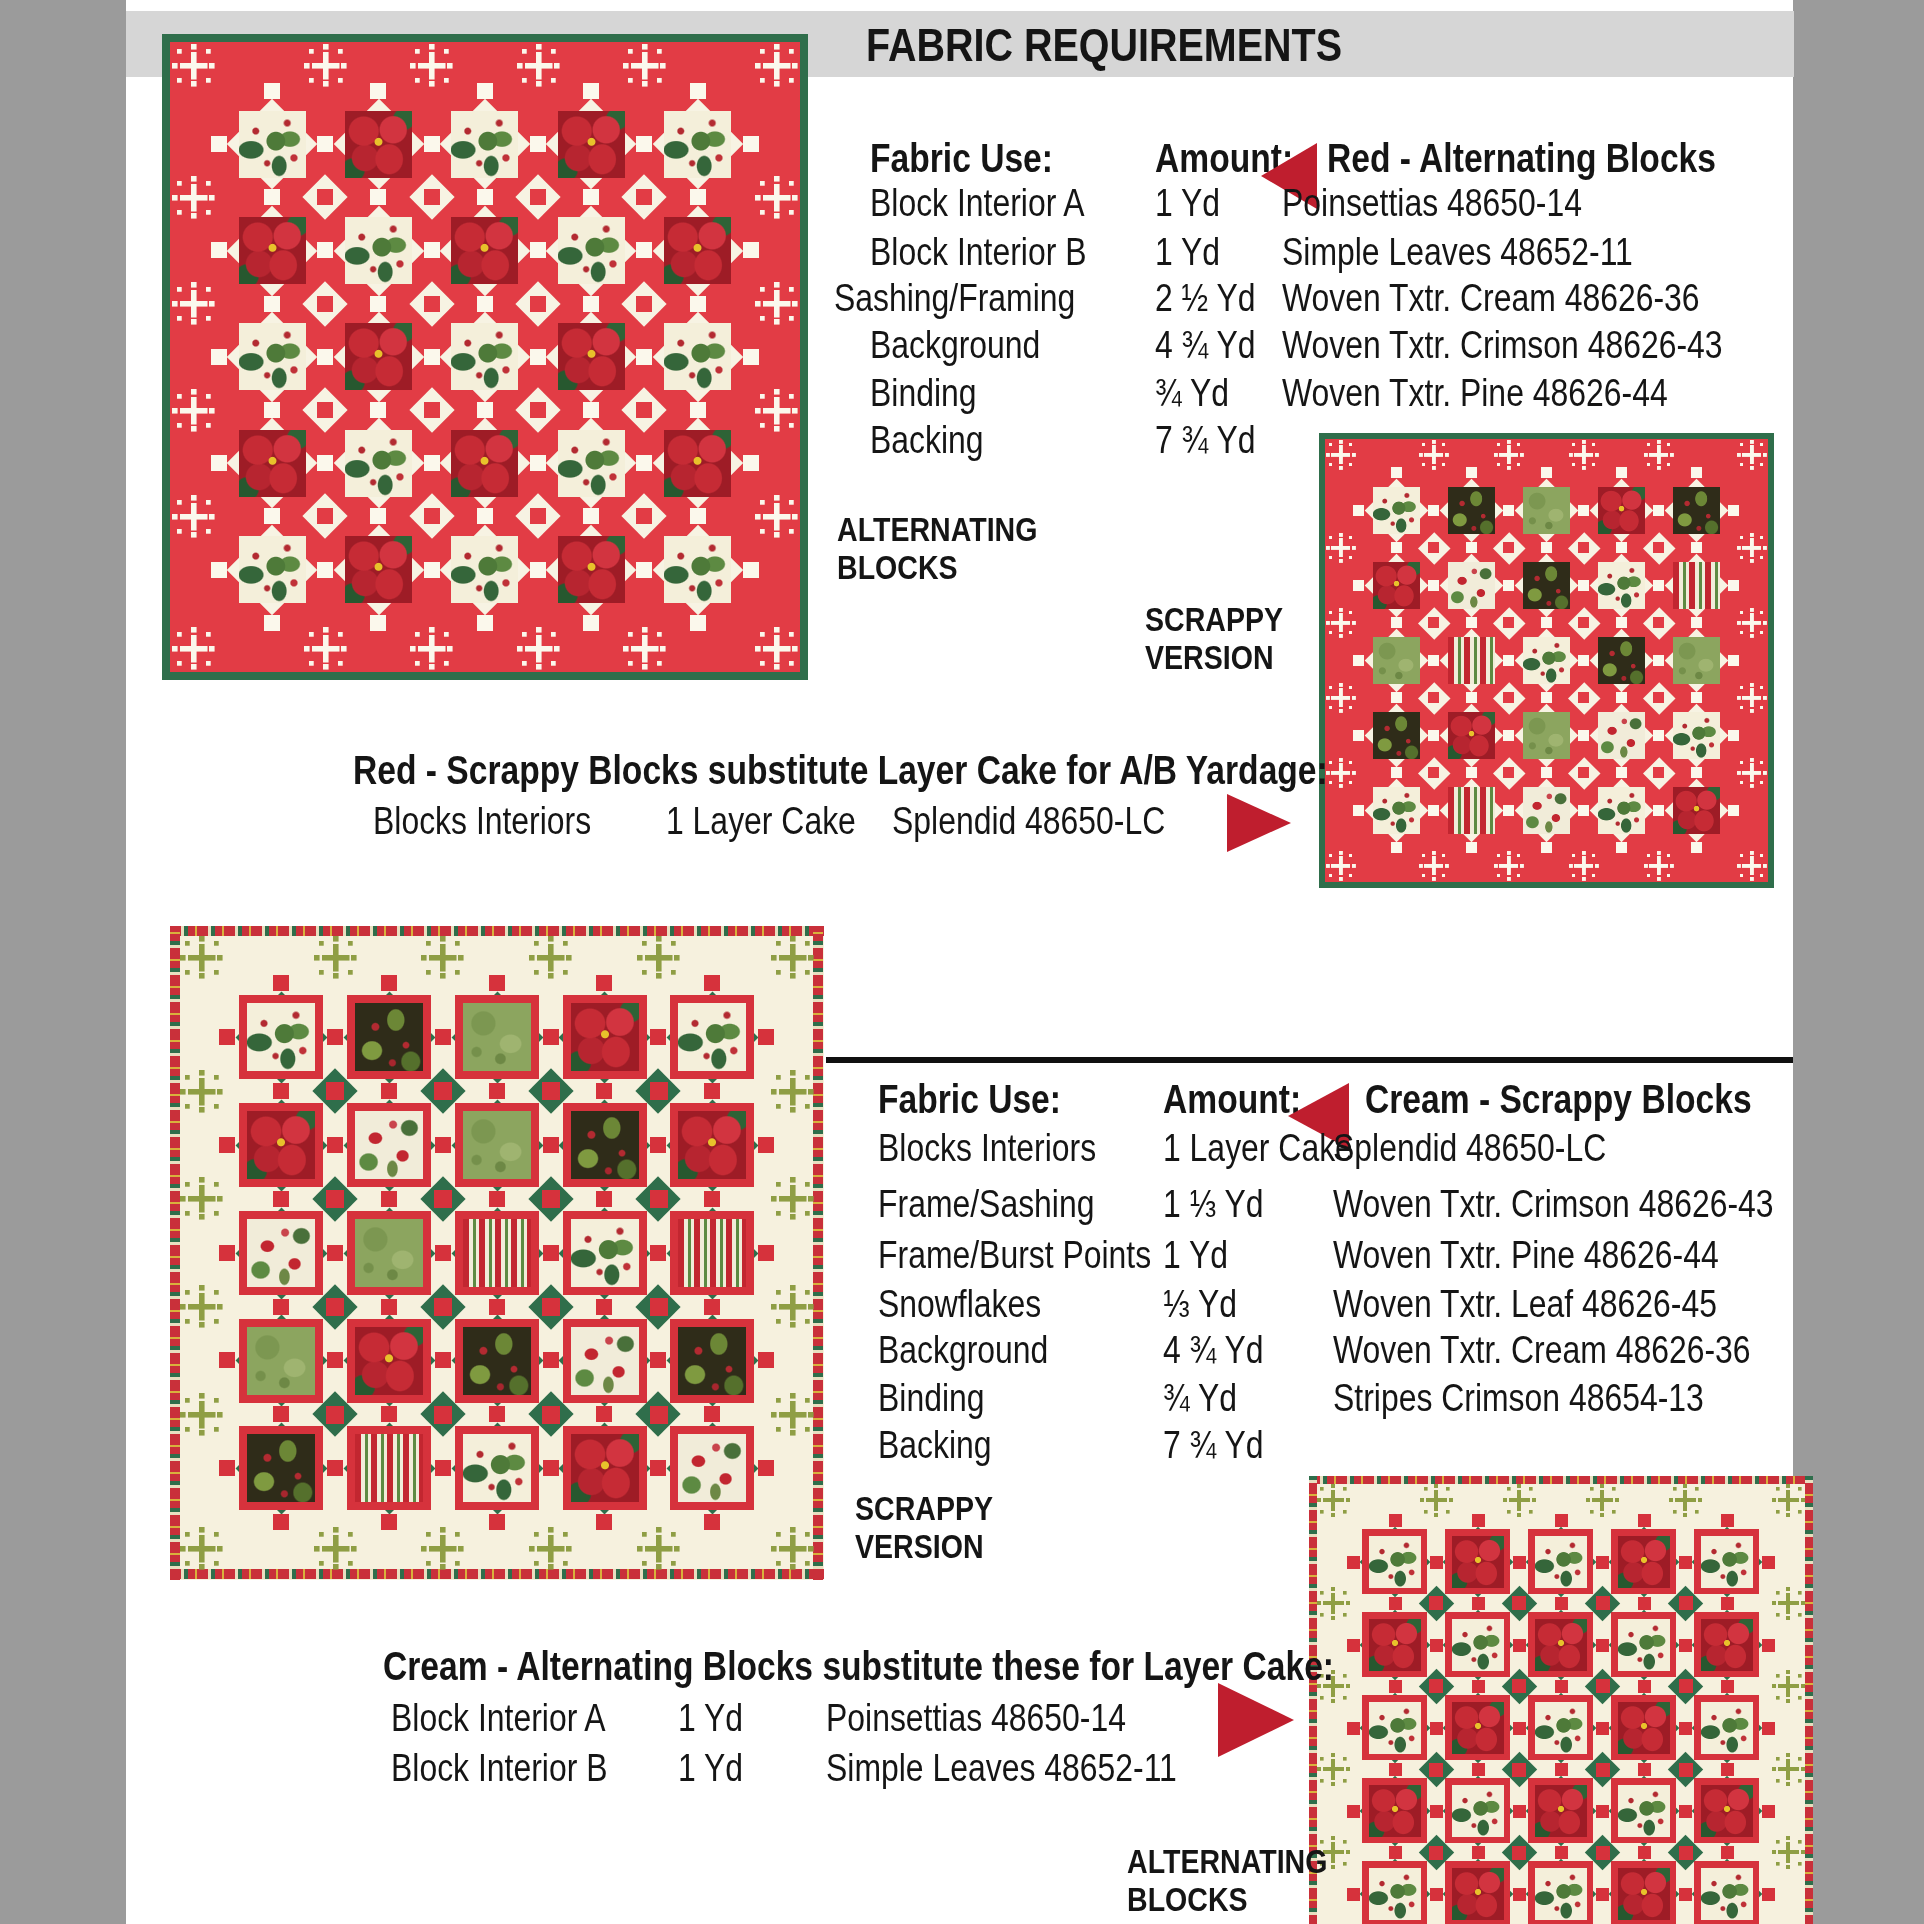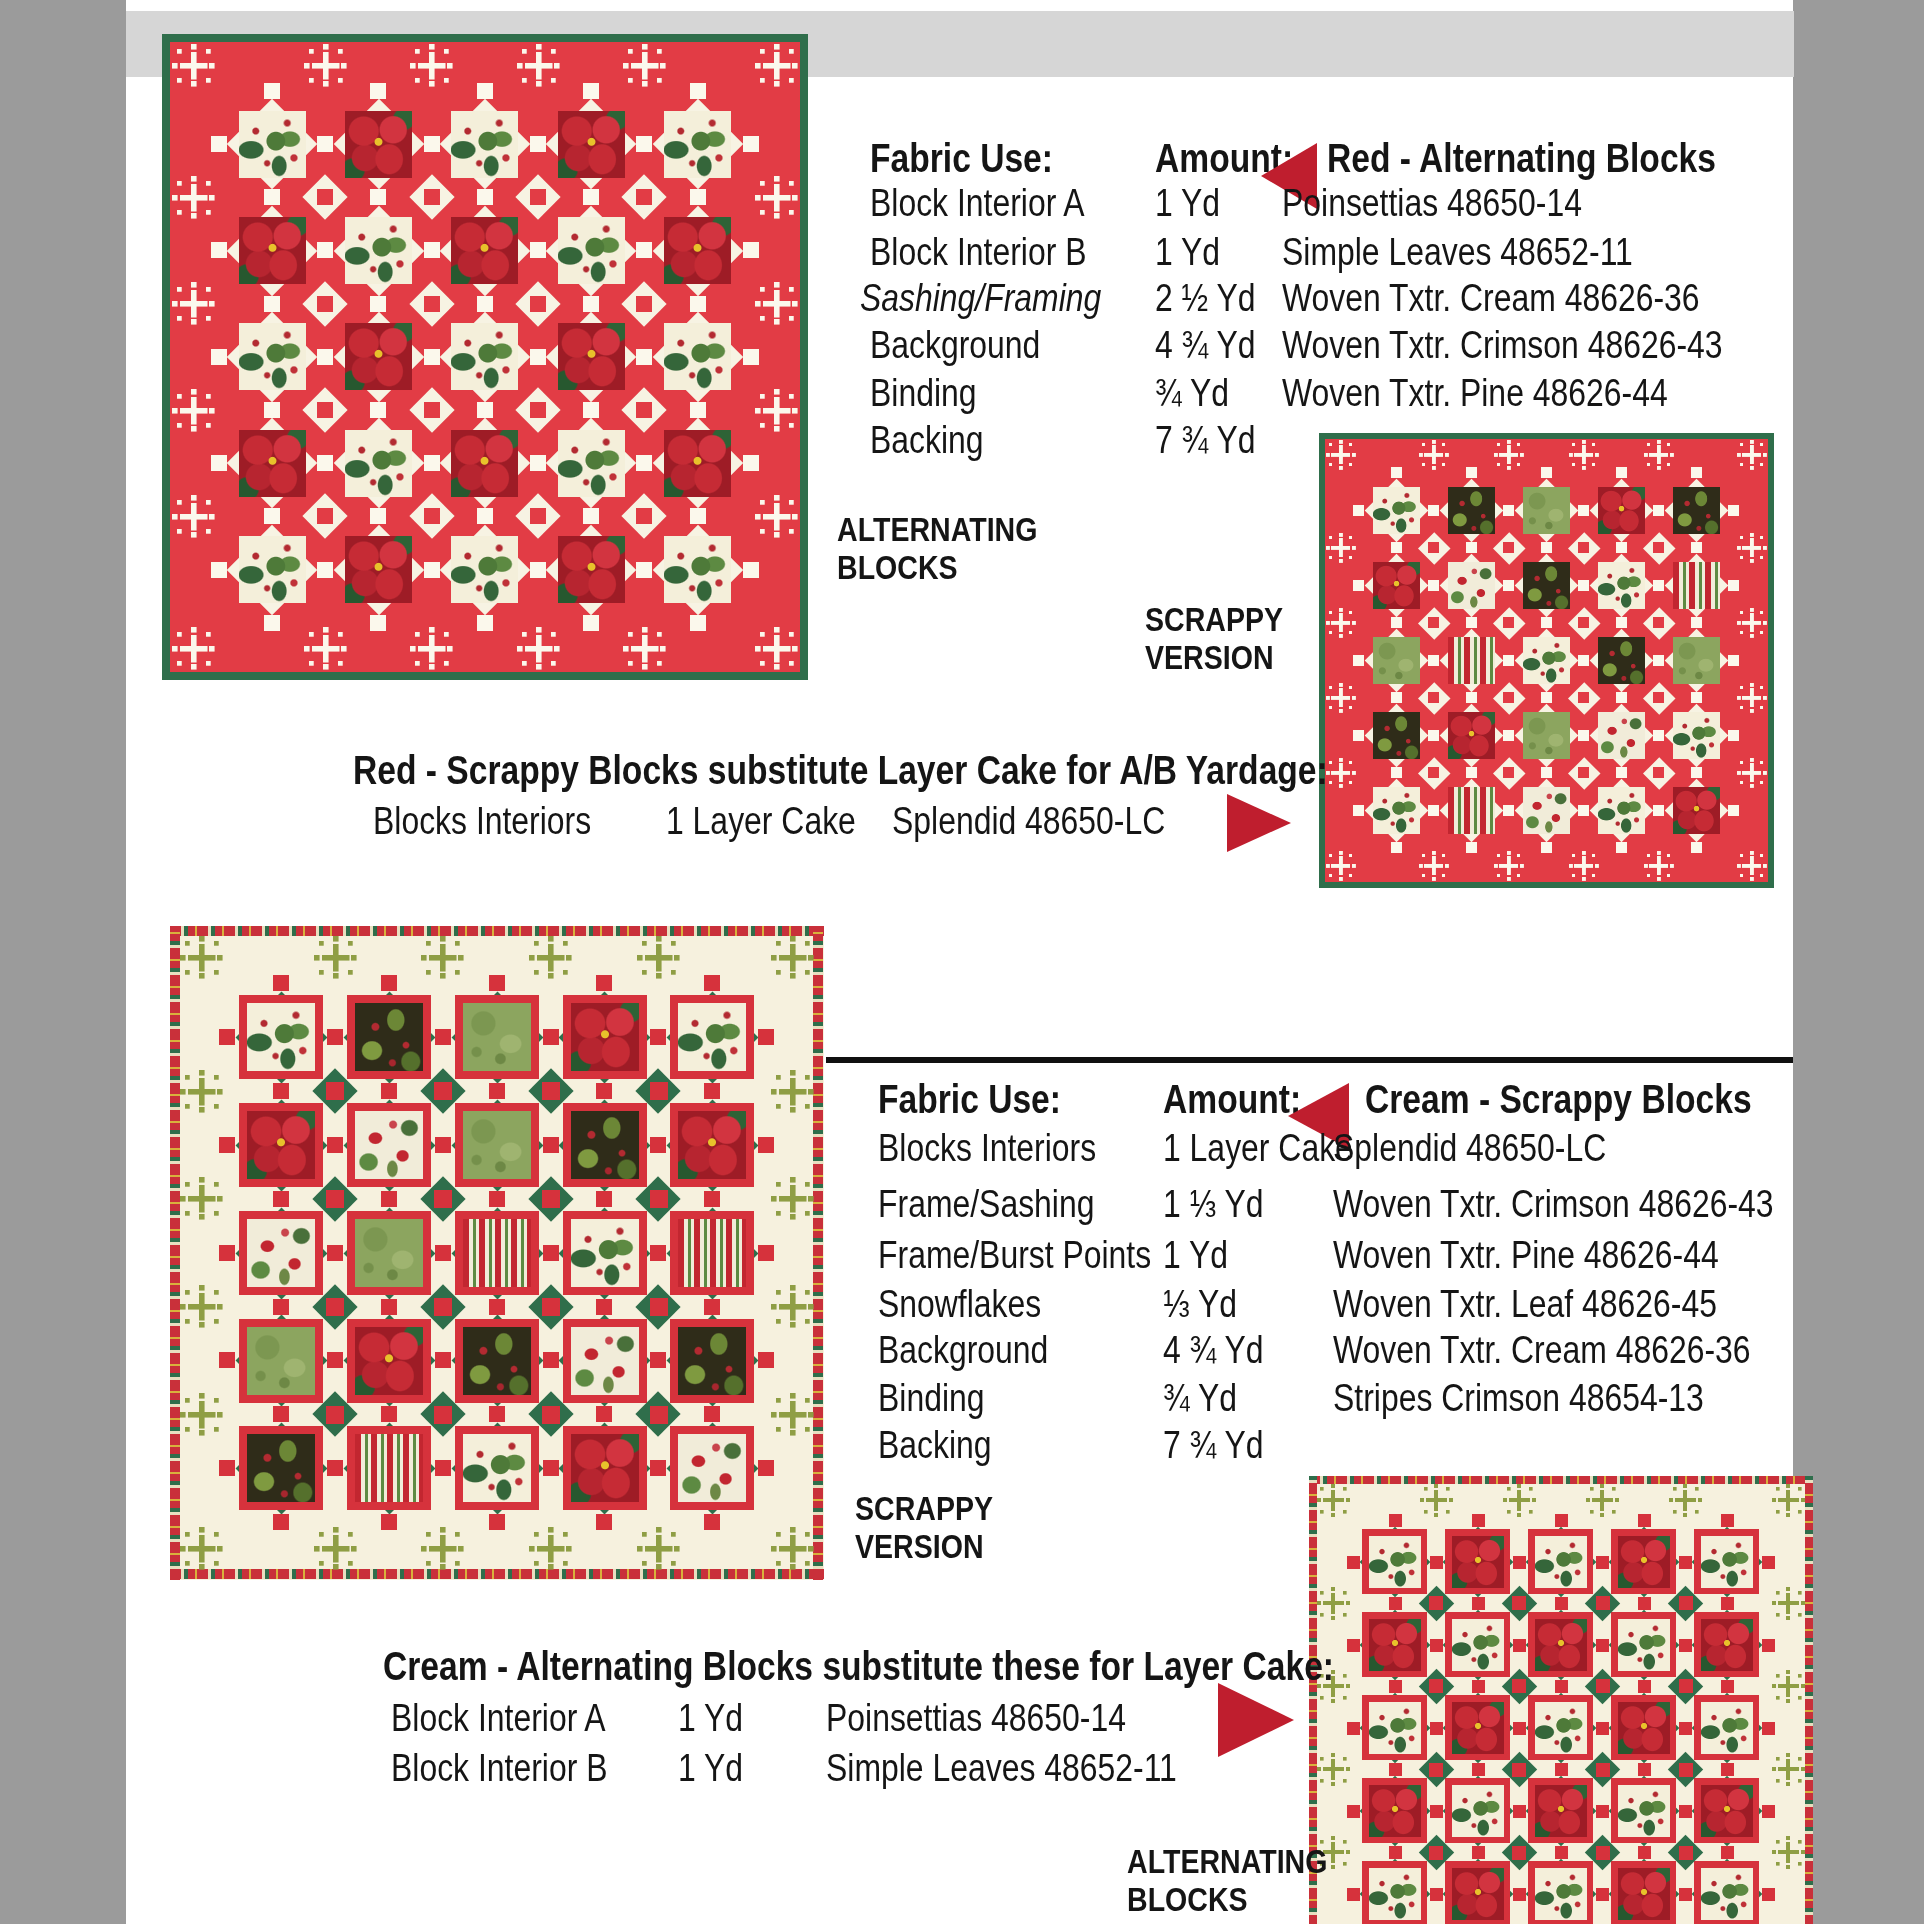--- a/index.html
+++ b/index.html
@@ -59,20 +59,23 @@
 </style>
 </head>
 <body>
 
 <div id="page">
 
   <div class="abs" style="left:0;top:0;width:126px;height:1925px;background:#9b9b9b;"></div>
   <div class="abs" style="left:1793px;top:0;width:132px;height:1925px;background:#9b9b9b;"></div>
 
   <div class="abs" style="left:126px;top:11.2px;width:1668px;height:66px;background:#d6d6d6;"></div>
+  <div class="txt fs-title b" style="left:866px;top:21px;">
+    <span class="cond">FABRIC REQUIREMENTS</span>
+  </div>
 
   <div class="rule" style="left:826px;top:1057px;width:967px;height:5.6px;"></div>
 
   <div id="quilts" class="abs" style="left:0;top:0;">
       <div class="abs" style="left: 162px; top: 34px; width: 646px; height: 646px; background: rgb(226, 60, 69);">
         <div class="abs" style="left: 0px; width: 646px; height: 8px; top: 0px; background: rgb(47, 110, 75);"></div>
         <div class="abs" style="left: 0px; width: 646px; height: 8px; top: 638px; background: rgb(47, 110, 75);"></div>
         <div class="abs" style="top: 0px; height: 646px; width: 8px; left: 0px; background: rgb(47, 110, 75);"></div>
         <div class="abs" style="top: 0px; height: 646px; width: 8px; left: 638px; background: rgb(47, 110, 75);"></div>
         <div class="abs" style="left: 78px; top: 78px; width: 64px; height: 64px; background: rgb(247, 243, 227); transform: rotate(45deg);"></div>
@@ -1054,21 +1057,21 @@
           <div class="cell" style="left: 870px;"><span class="cond">Block Interior A</span></div>
           <div class="cell" style="left: 1155px;"><span class="cond">1 Yd</span></div>
           <div class="cell" style="left: 1282px;"><span class="cond">Poinsettias 48650-14</span></div>
         </div>
         <div class="txt fs-body" style="left: 0px; top: 233px;">
           <div class="cell" style="left: 870px;"><span class="cond">Block Interior B</span></div>
           <div class="cell" style="left: 1155px;"><span class="cond">1 Yd</span></div>
           <div class="cell" style="left: 1282px;"><span class="cond">Simple Leaves 48652-11</span></div>
         </div>
         <div class="txt fs-body" style="left: 0px; top: 279px;">
-          <div class="cell" style="left: 860px; font-style: italic;"><span class="cond">Sashing/Framing</span></div>
+          <div class="cell" style="left: 834px;"><span class="cond">Sashing/Framing</span></div>
           <div class="cell" style="left: 1155px;"><span class="cond">2 ½ Yd</span></div>
           <div class="cell" style="left: 1282px;"><span class="cond">Woven Txtr. Cream 48626-36</span></div>
         </div>
         <div class="txt fs-body" style="left: 0px; top: 326px;">
           <div class="cell" style="left: 870px;"><span class="cond">Background</span></div>
           <div class="cell" style="left: 1155px;"><span class="cond">4 ¾ Yd</span></div>
           <div class="cell" style="left: 1282px;"><span class="cond">Woven Txtr. Crimson 48626-43</span></div>
         </div>
         <div class="txt fs-body" style="left: 0px; top: 374px;">
           <div class="cell" style="left: 870px;"><span class="cond">Binding</span></div>

